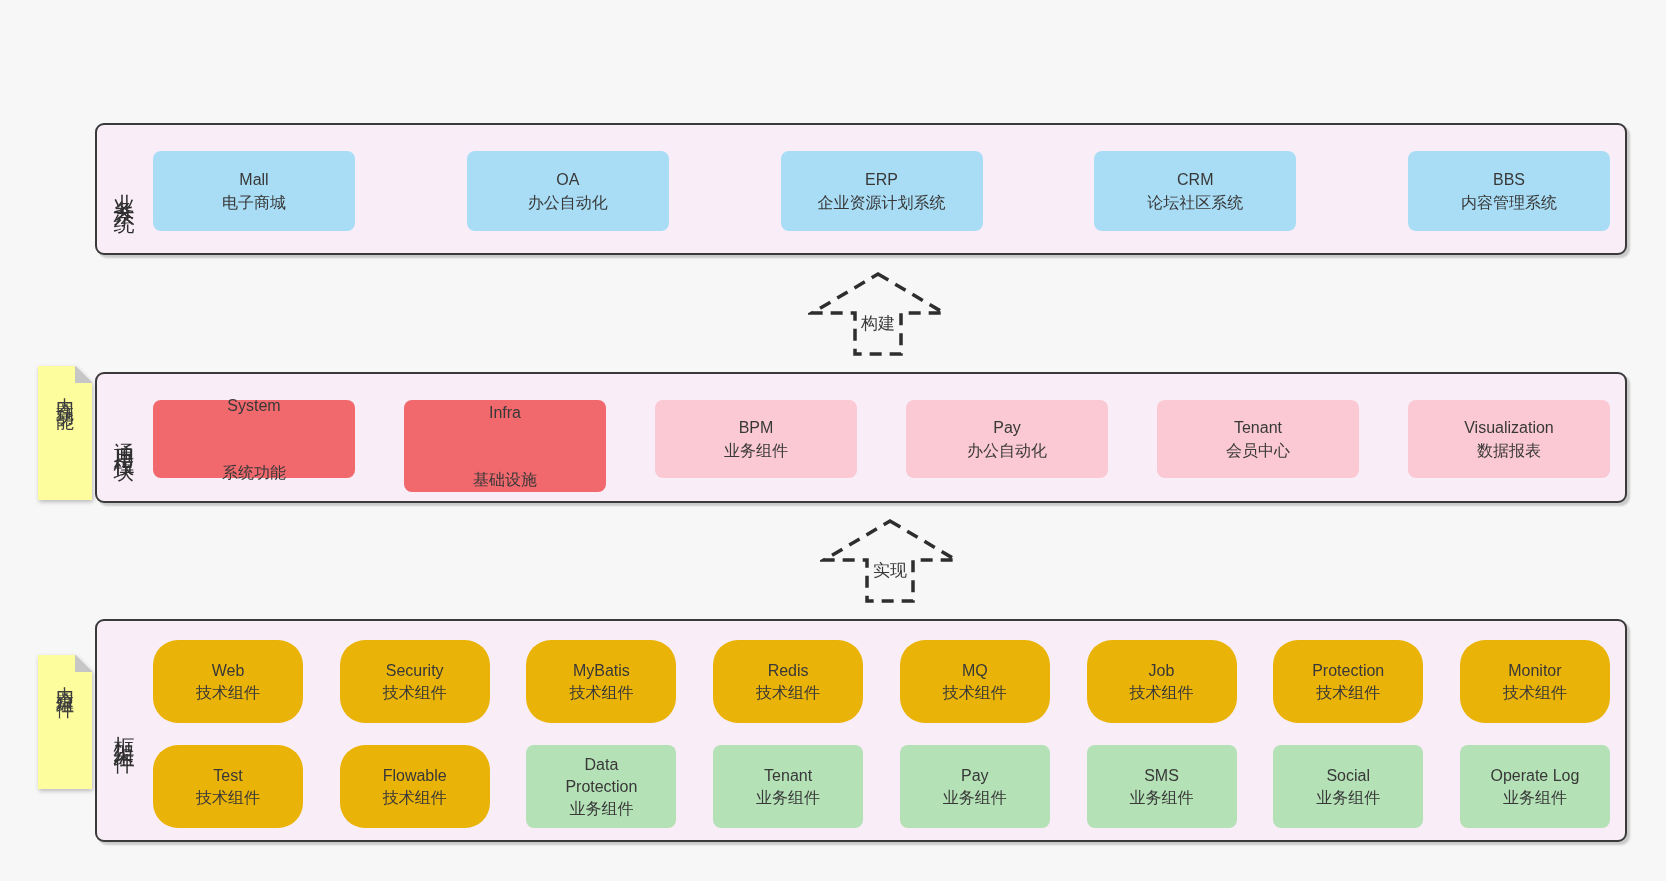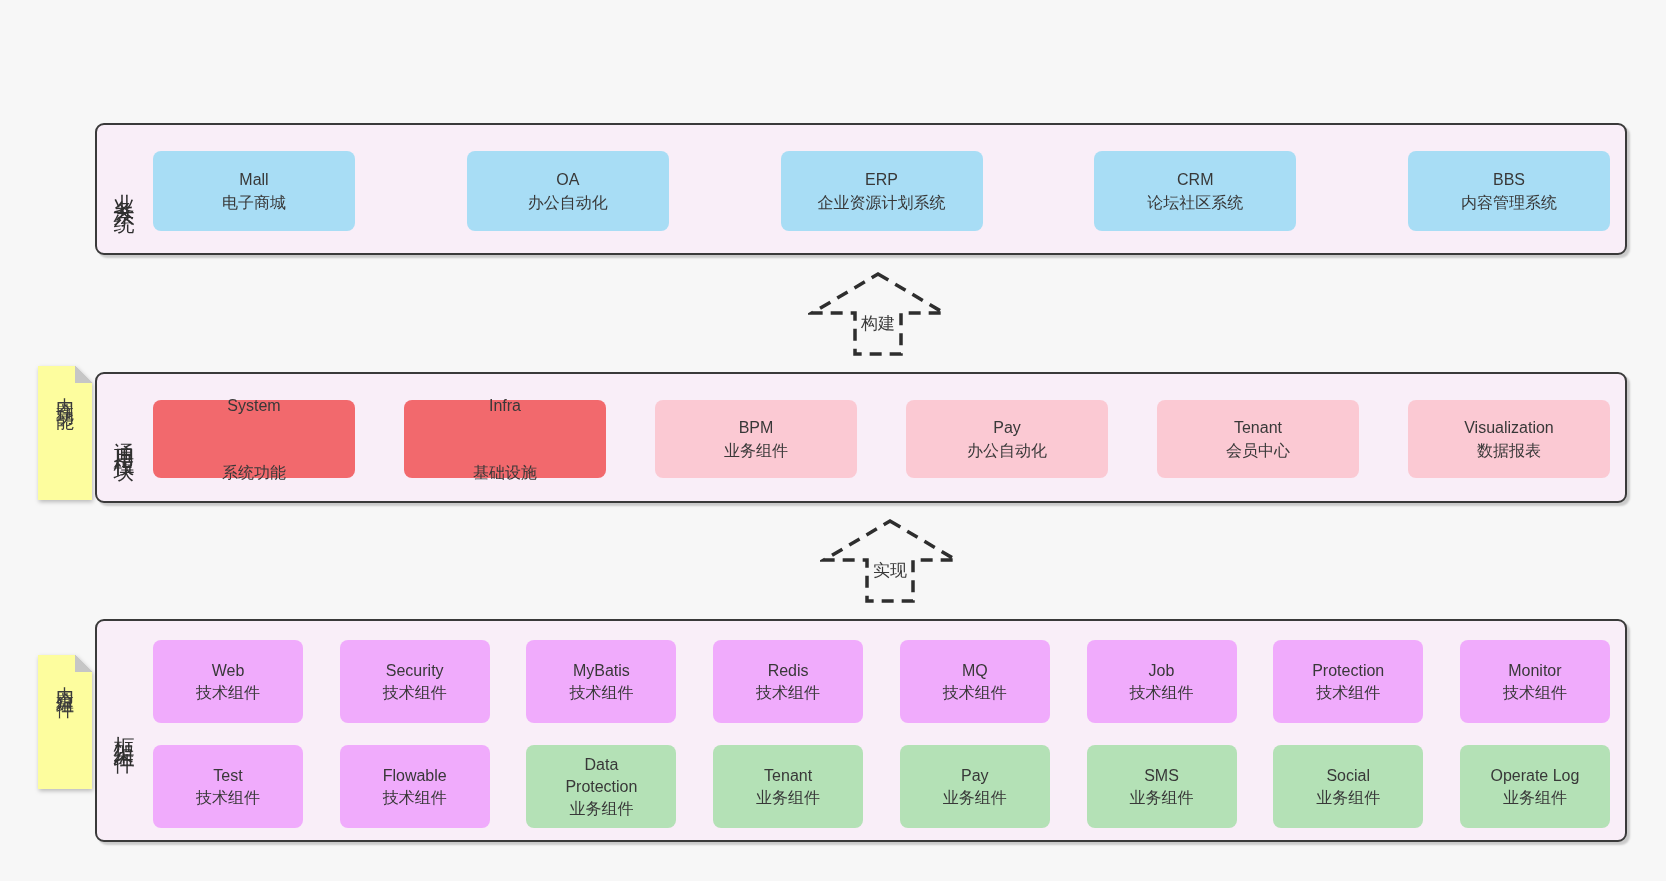--- a/index.html
+++ b/index.html
@@ -52,21 +52,21 @@
     color:#383838;
     padding:2px 6px;
   }
   .box-lg { width:202px; height:80px; }
   .box-sm { width:150px; height:83px; line-height:22px; }
   .box-sm .box-title { max-width:110px; }
 
   .blue        { background:#a8ddf5; }
   .red         { background:#f2696d;gap:44px; }
   .pink        { background:#fbc9d3; }
-  .green       { background:#f0abfc; }
+  .green       { background:#eab308;border-radius:25px; }
   .green-light { background:#b4e1b6; }
 
   
   .note {
     position:absolute; width:54px; height:134px; z-index:3;
     filter:drop-shadow(1px 2px 2px rgba(0,0,0,0.25));
   }
   .note2 { left:38px; top:366px; }
   .note3 { left:38px; top:655px; }
   .note-body {
@@ -140,21 +140,21 @@
     <div class="note-label">内置功能</div>
   </div>
 
   <div class="band band2">
     <div class="band-label">通用模块</div>
     <div class="boxes">
       <div class="box box-lg red" style="height:78px">
         <div class="box-title">System</div>
         <div class="box-sub">系统功能</div>
       </div>
-      <div class="box box-lg red" style="height:78px">
+      <div class="box box-lg red" style="height:92px">
         <div class="box-title">Infra</div>
         <div class="box-sub">基础设施</div>
       </div>
       <div class="box box-lg pink" style="height:78px">
         <div class="box-title">BPM</div>
         <div class="box-sub">业务组件</div>
       </div>
       <div class="box box-lg pink" style="height:78px">
         <div class="box-title">Pay</div>
         <div class="box-sub">办公自动化</div>

